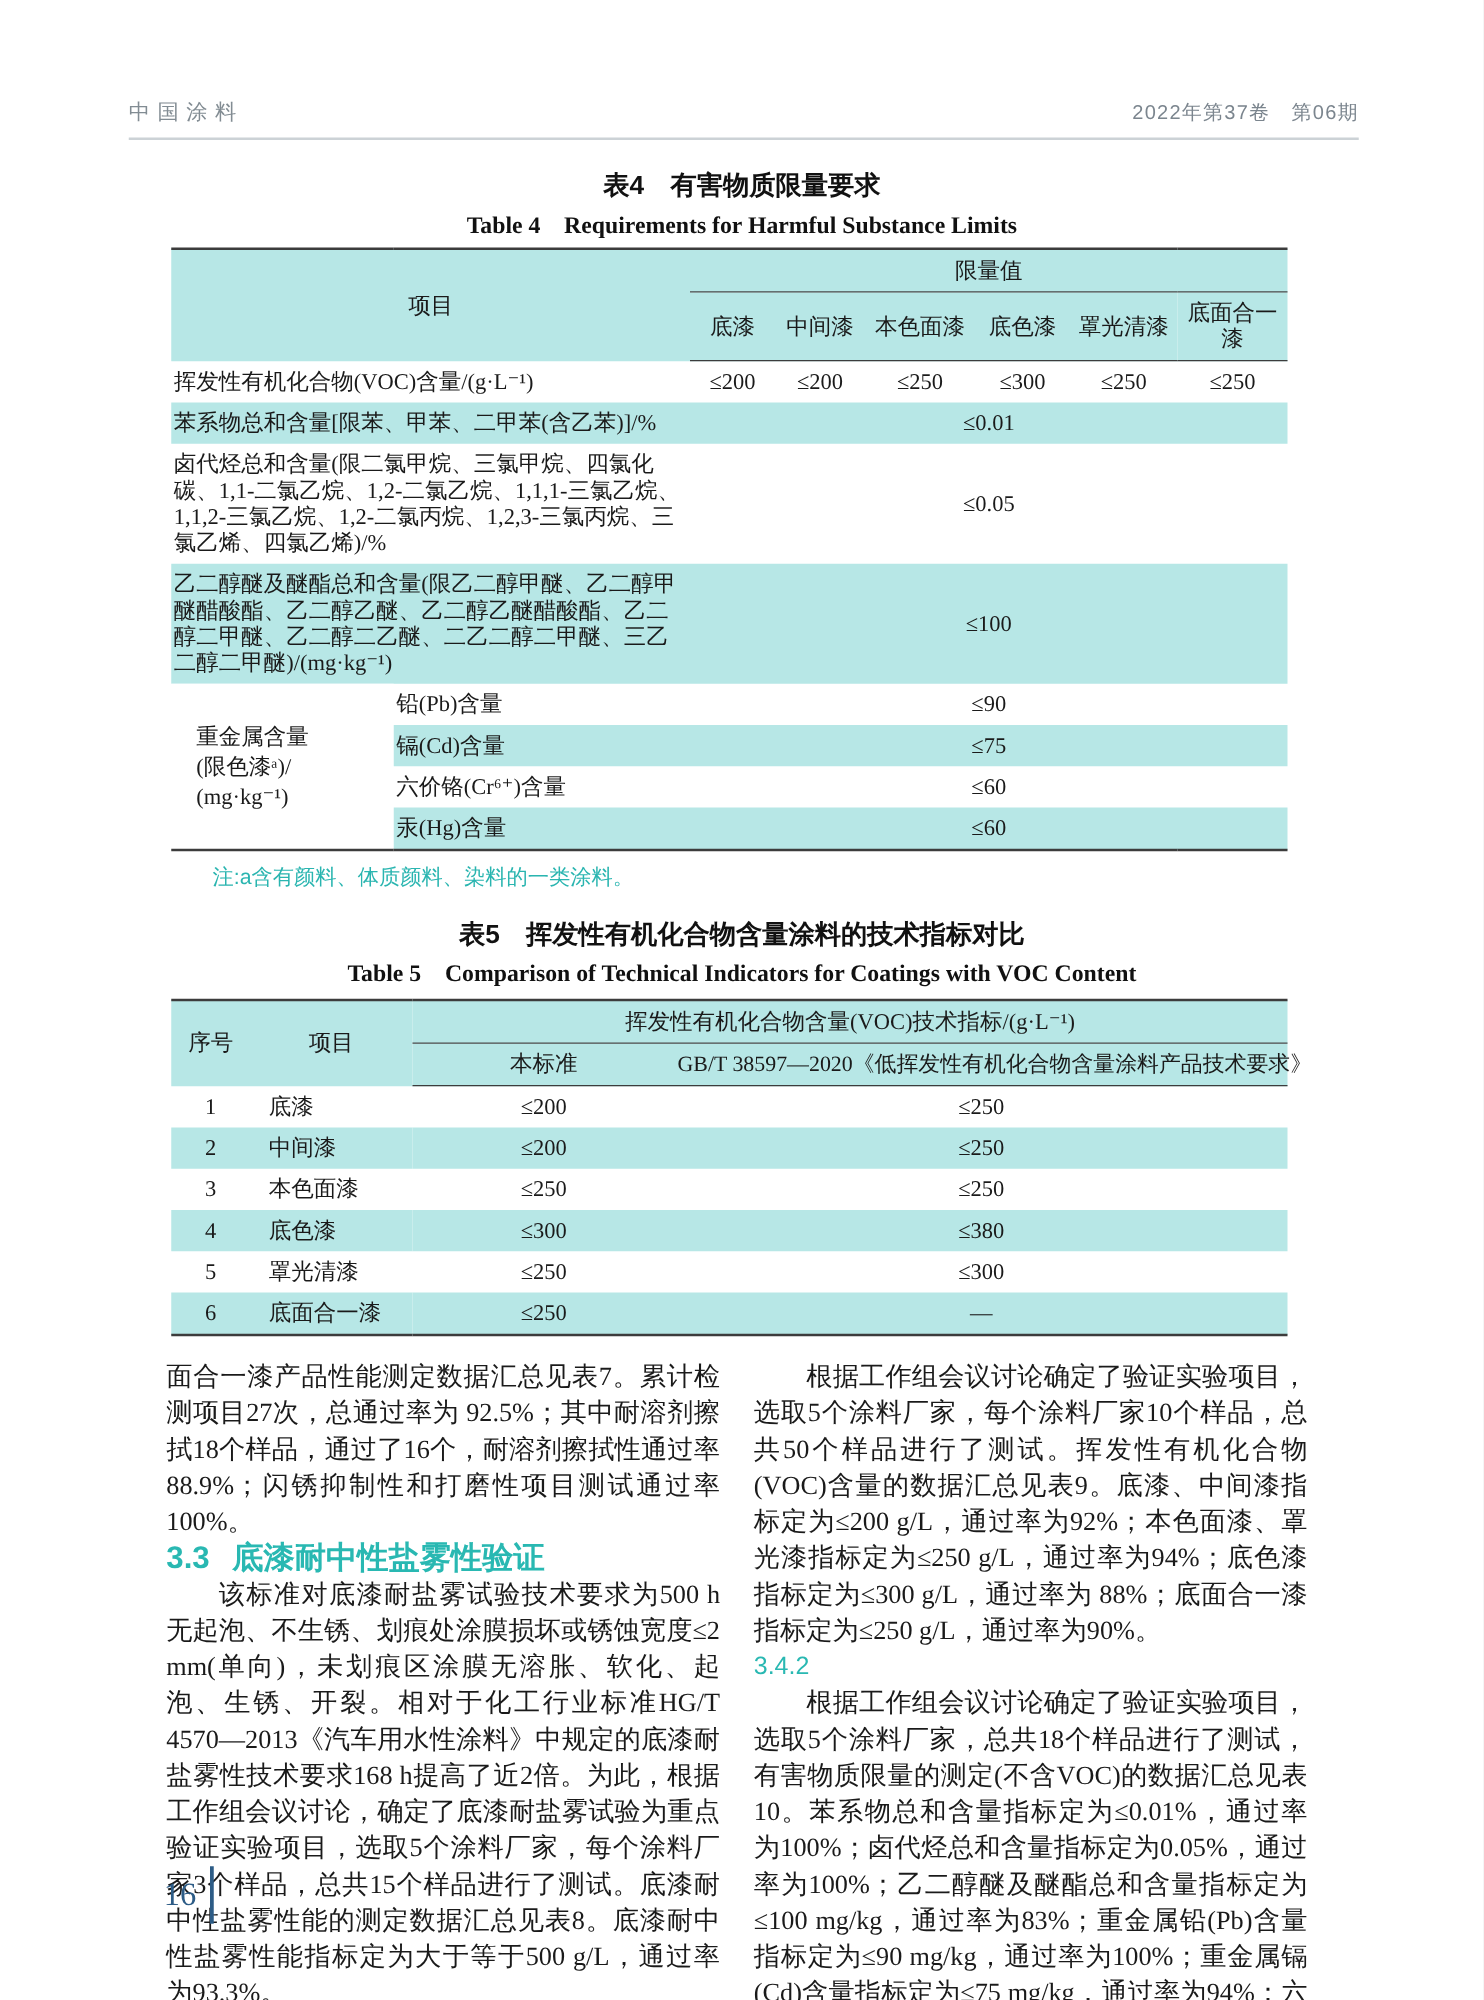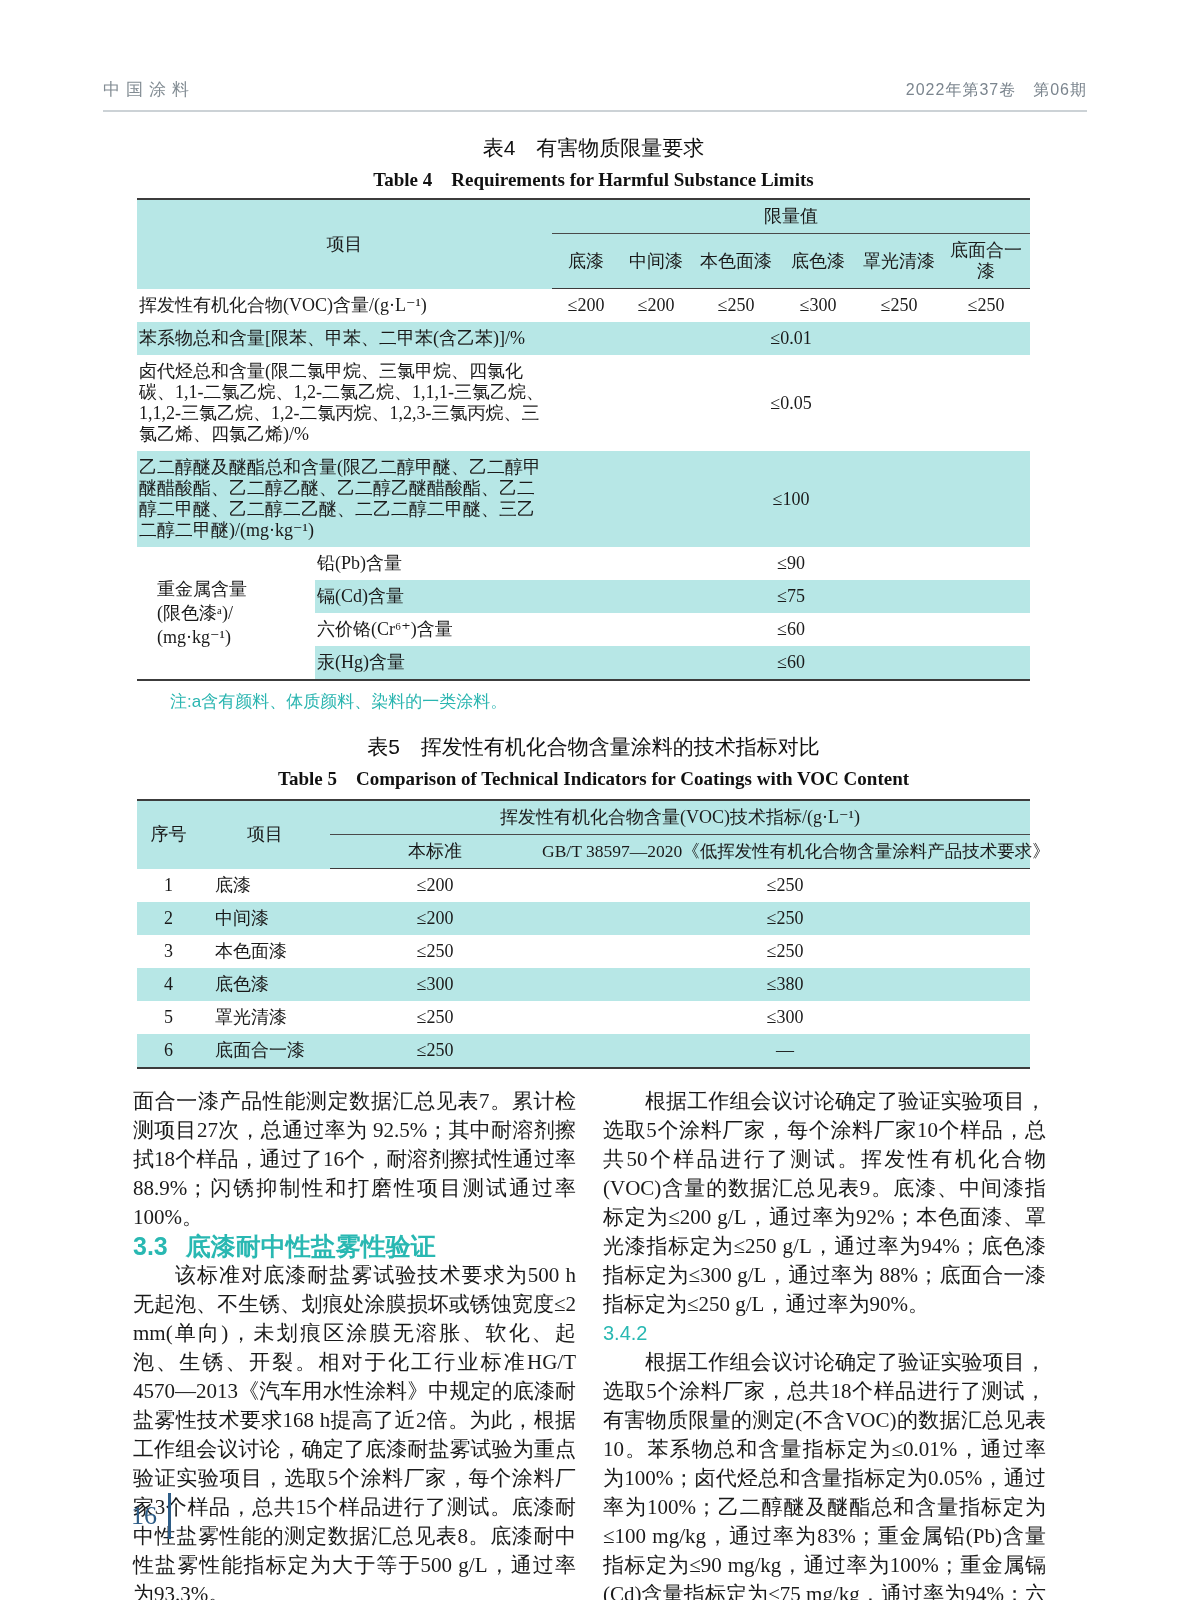--- a/index.html
+++ b/index.html
@@ -19,21 +19,21 @@
     padding-bottom:9px;
     border-bottom:2px solid #ccd2d6;
     font-family:"Liberation Sans","DejaVu Sans",sans-serif;
   }
   .journal{font-size:17px;color:#828c93;letter-spacing:6px;}
   .issue{font-size:16px;color:#7b858e;letter-spacing:1px;}
   
   .ttl-cn{
     margin-top:22px;text-align:center;
     font-family:"Liberation Sans","DejaVu Sans",sans-serif;
-    font-weight:normal;font-size:21px;color:#111;
+    font-weight:bold;font-size:21px;color:#111;
   }
   .ttl-en{
     margin-top:5px;text-align:center;
     font-family:"Liberation Serif","DejaVu Serif",serif;
     font-weight:bold;font-size:19px;color:#111;
   }
   
   table.datatable{
     border-collapse:collapse;table-layout:fixed;
     width:893px;margin:5px 0 0 137px;

